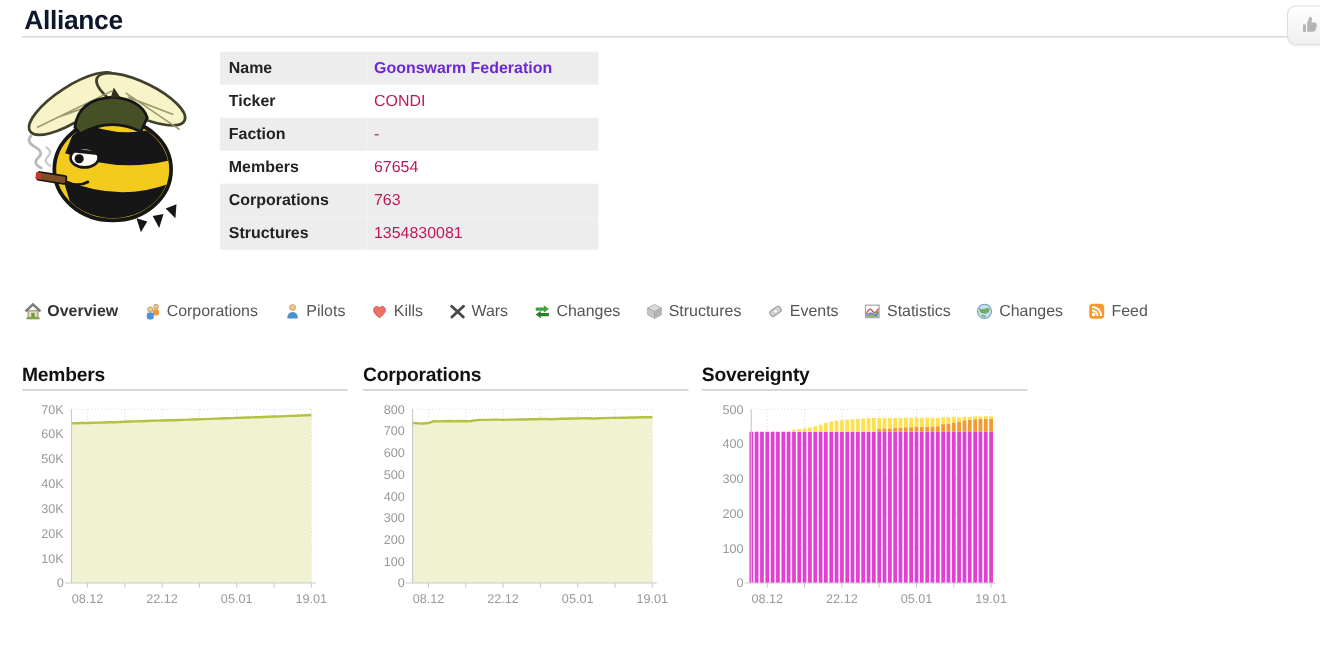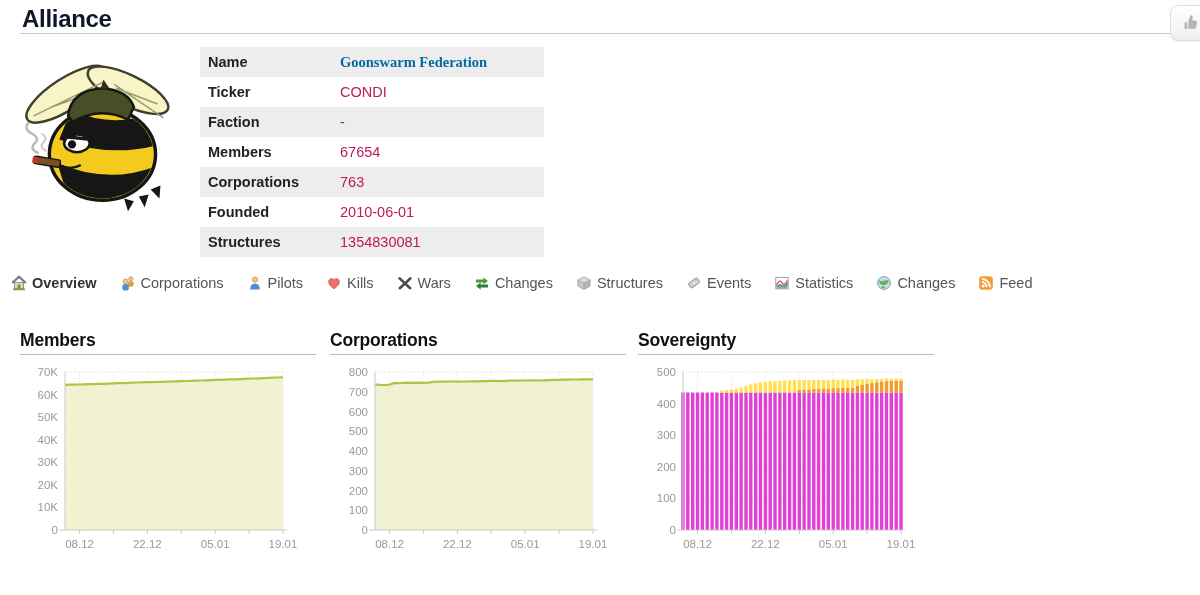--- a/index.html
+++ b/index.html
@@ -15,24 +15,24 @@
 
   
   .alliance-logo{position:absolute;left:14px;top:50px;}
 
   
   .info-table{position:absolute;left:200px;top:47px;border-collapse:collapse;font-size:14.5px;color:#222;}
   .info-table tr{height:30px;}
   .info-table tr.odd{background:#ededed;}
   .info-table th{text-align:left;font-weight:bold;width:118px;padding:0 8px;white-space:nowrap;}
   .info-table td{width:198px;padding:0 6px;color:#be185d;white-space:nowrap;}
-  .info-table td.v-bold{font-weight:bold;color:#0369a1;font-family:Liberation Serif, serif;}
+  .info-table td.v-bold{font-weight:bold;color:#6d28d9;}
 
   
-  .nav{position:absolute;left:11px;top:275px;display:flex;align-items:flex-end;white-space:nowrap;}
+  .nav{position:absolute;left:22px;top:275px;display:flex;align-items:flex-end;white-space:nowrap;}
   .nav-item{display:inline-flex;align-items:center;margin-right:23px;font-size:14.5px;color:#555;cursor:pointer;text-decoration:none;}
   .nav-item.active{color:#333;font-weight:bold;}
   .nicon{margin-right:5px;flex:0 0 auto;}
 
   
   .chart-col{position:absolute;top:330px;width:296px;}
   .chart-col h2{margin:0;padding:0 0 3px 0;font-size:17.5px;font-weight:bold;color:#111;border-bottom:1px solid #b9b9b9;letter-spacing:-0.2px;}
   .chart-col svg.plot{display:block;margin-top:2px;}
   #col-members{left:20px;}
   #col-corporations{left:330px;}
@@ -99,24 +99,20 @@
     <th>Faction</th>
     <td>-</td>
   </tr>
   <tr>
     <th>Members</th>
     <td>67654</td>
   </tr>
   <tr class="odd">
     <th>Corporations</th>
     <td>763</td>
-  </tr>
-  <tr>
-    <th>Founded</th>
-    <td>2010-06-01</td>
   </tr>
   <tr class="odd">
     <th>Structures</th>
     <td>1354830081</td>
   </tr>
 </tbody>
   </table>
 
 <div class="nav">
   <a class="nav-item active">

